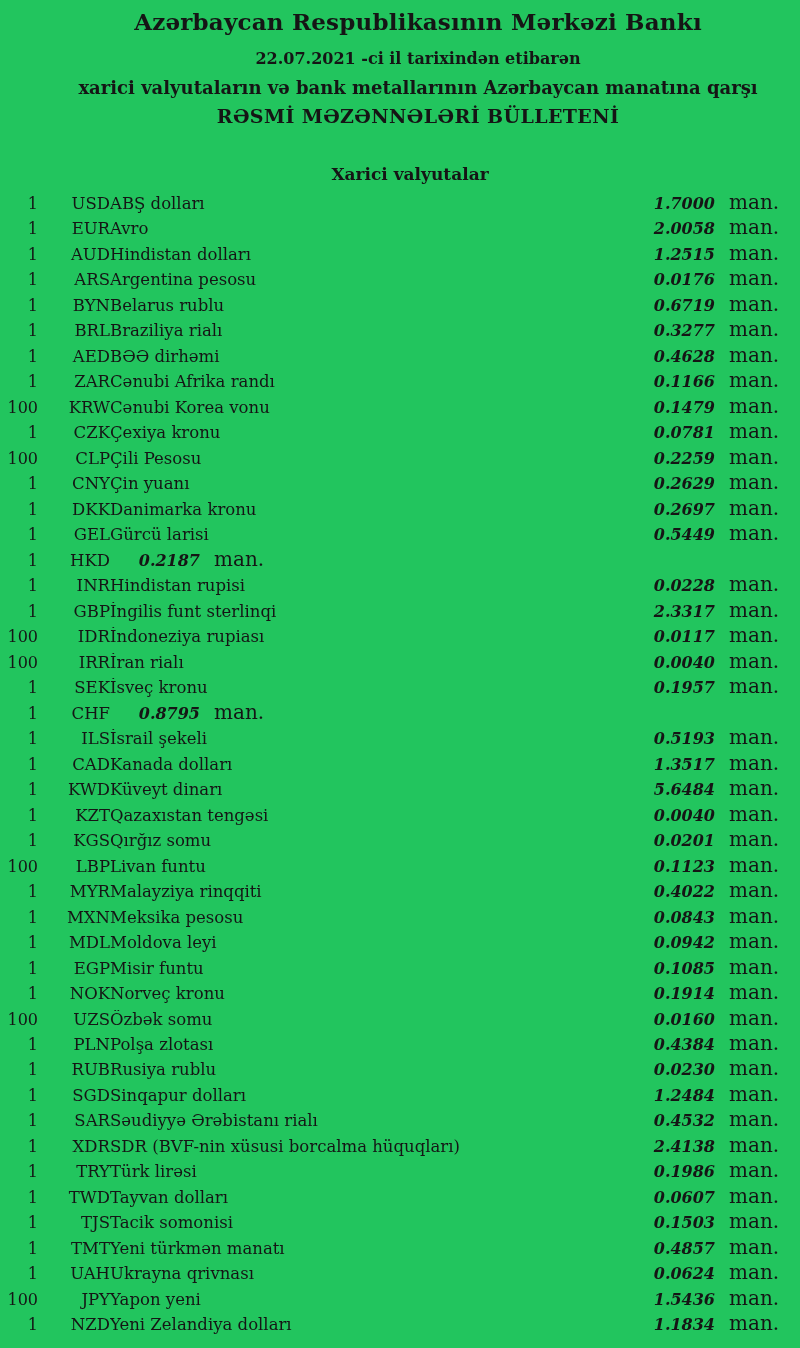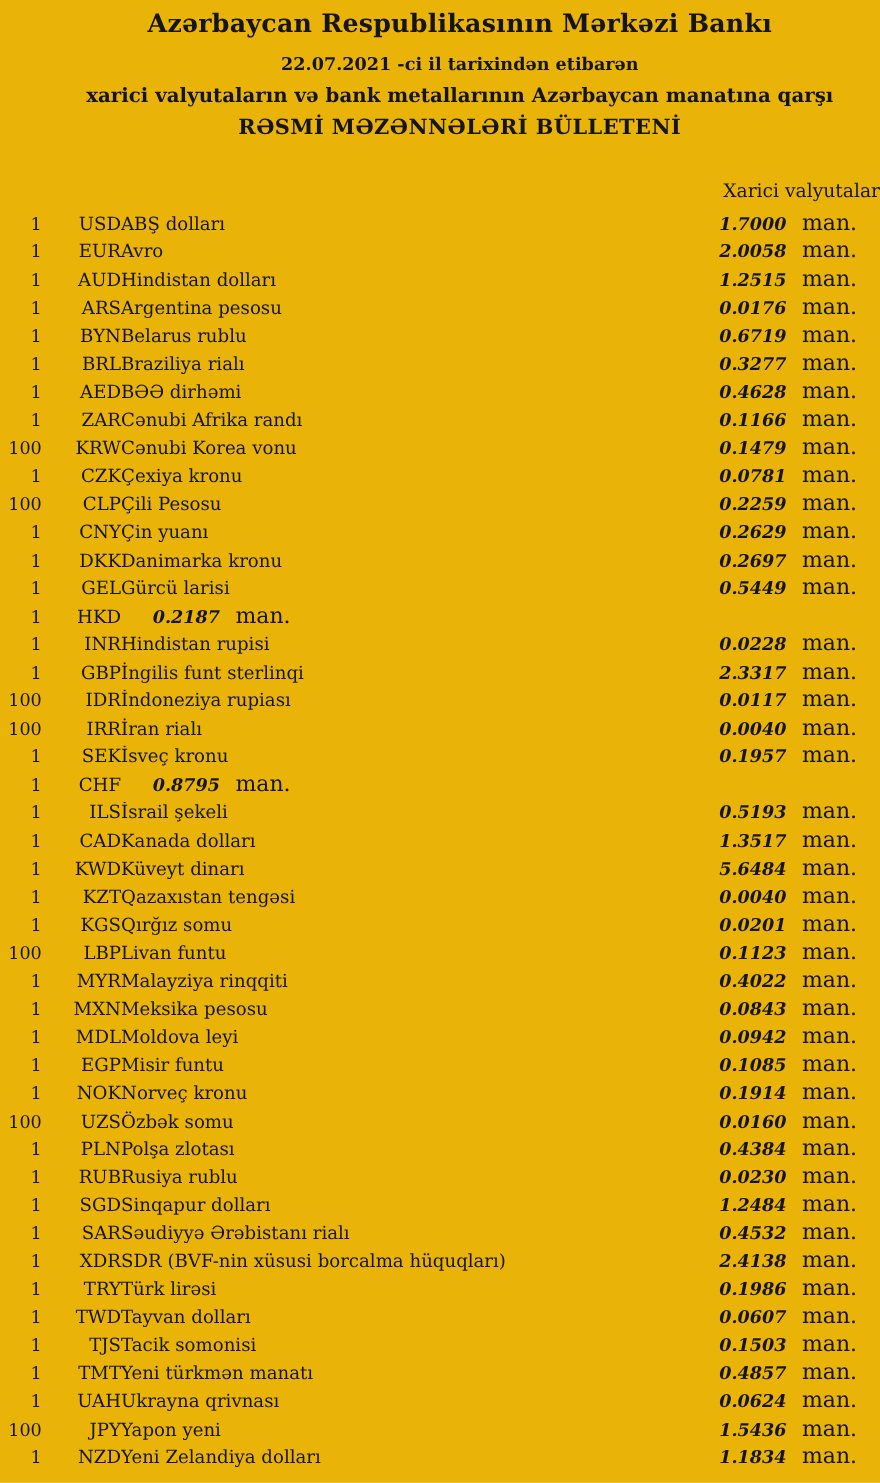--- a/index.html
+++ b/index.html
@@ -11,21 +11,21 @@
     width: 800px;
     height: 1348px;
     overflow: hidden;
     font-family: "DejaVu Serif", "Liberation Serif", serif;
     color: #151515;
   }
   .page {
     position: relative;
     width: 800px;
     height: 1348px;
-    background: #eab308;
+    background: #22c55e;
   }
   .header {
     text-align: center;
     padding-top: 8px;
     padding-left: 36px; 
   }
   .h-title {
     font-size: 23px;
     font-weight: bold;
     margin: 0 0 14px 0;
@@ -41,24 +41,24 @@
     font-weight: bold;
     margin: 0 0 7px 0;
   }
   .h-bulletin {
     font-size: 19px;
     font-weight: bold;
     letter-spacing: 0.4px;
     margin: 0;
   }
   .section-title {
-    text-align: right;
+    text-align: center;
     padding-left: 20px;
     font-size: 17px;
-    font-weight: normal;
+    font-weight: bold;
     margin: 37px 0 0 0;
   }
   .rates {
     position: absolute;
     top: 190px;
     left: 0;
     width: 775px;
   }
   .row {
     display: flex;

